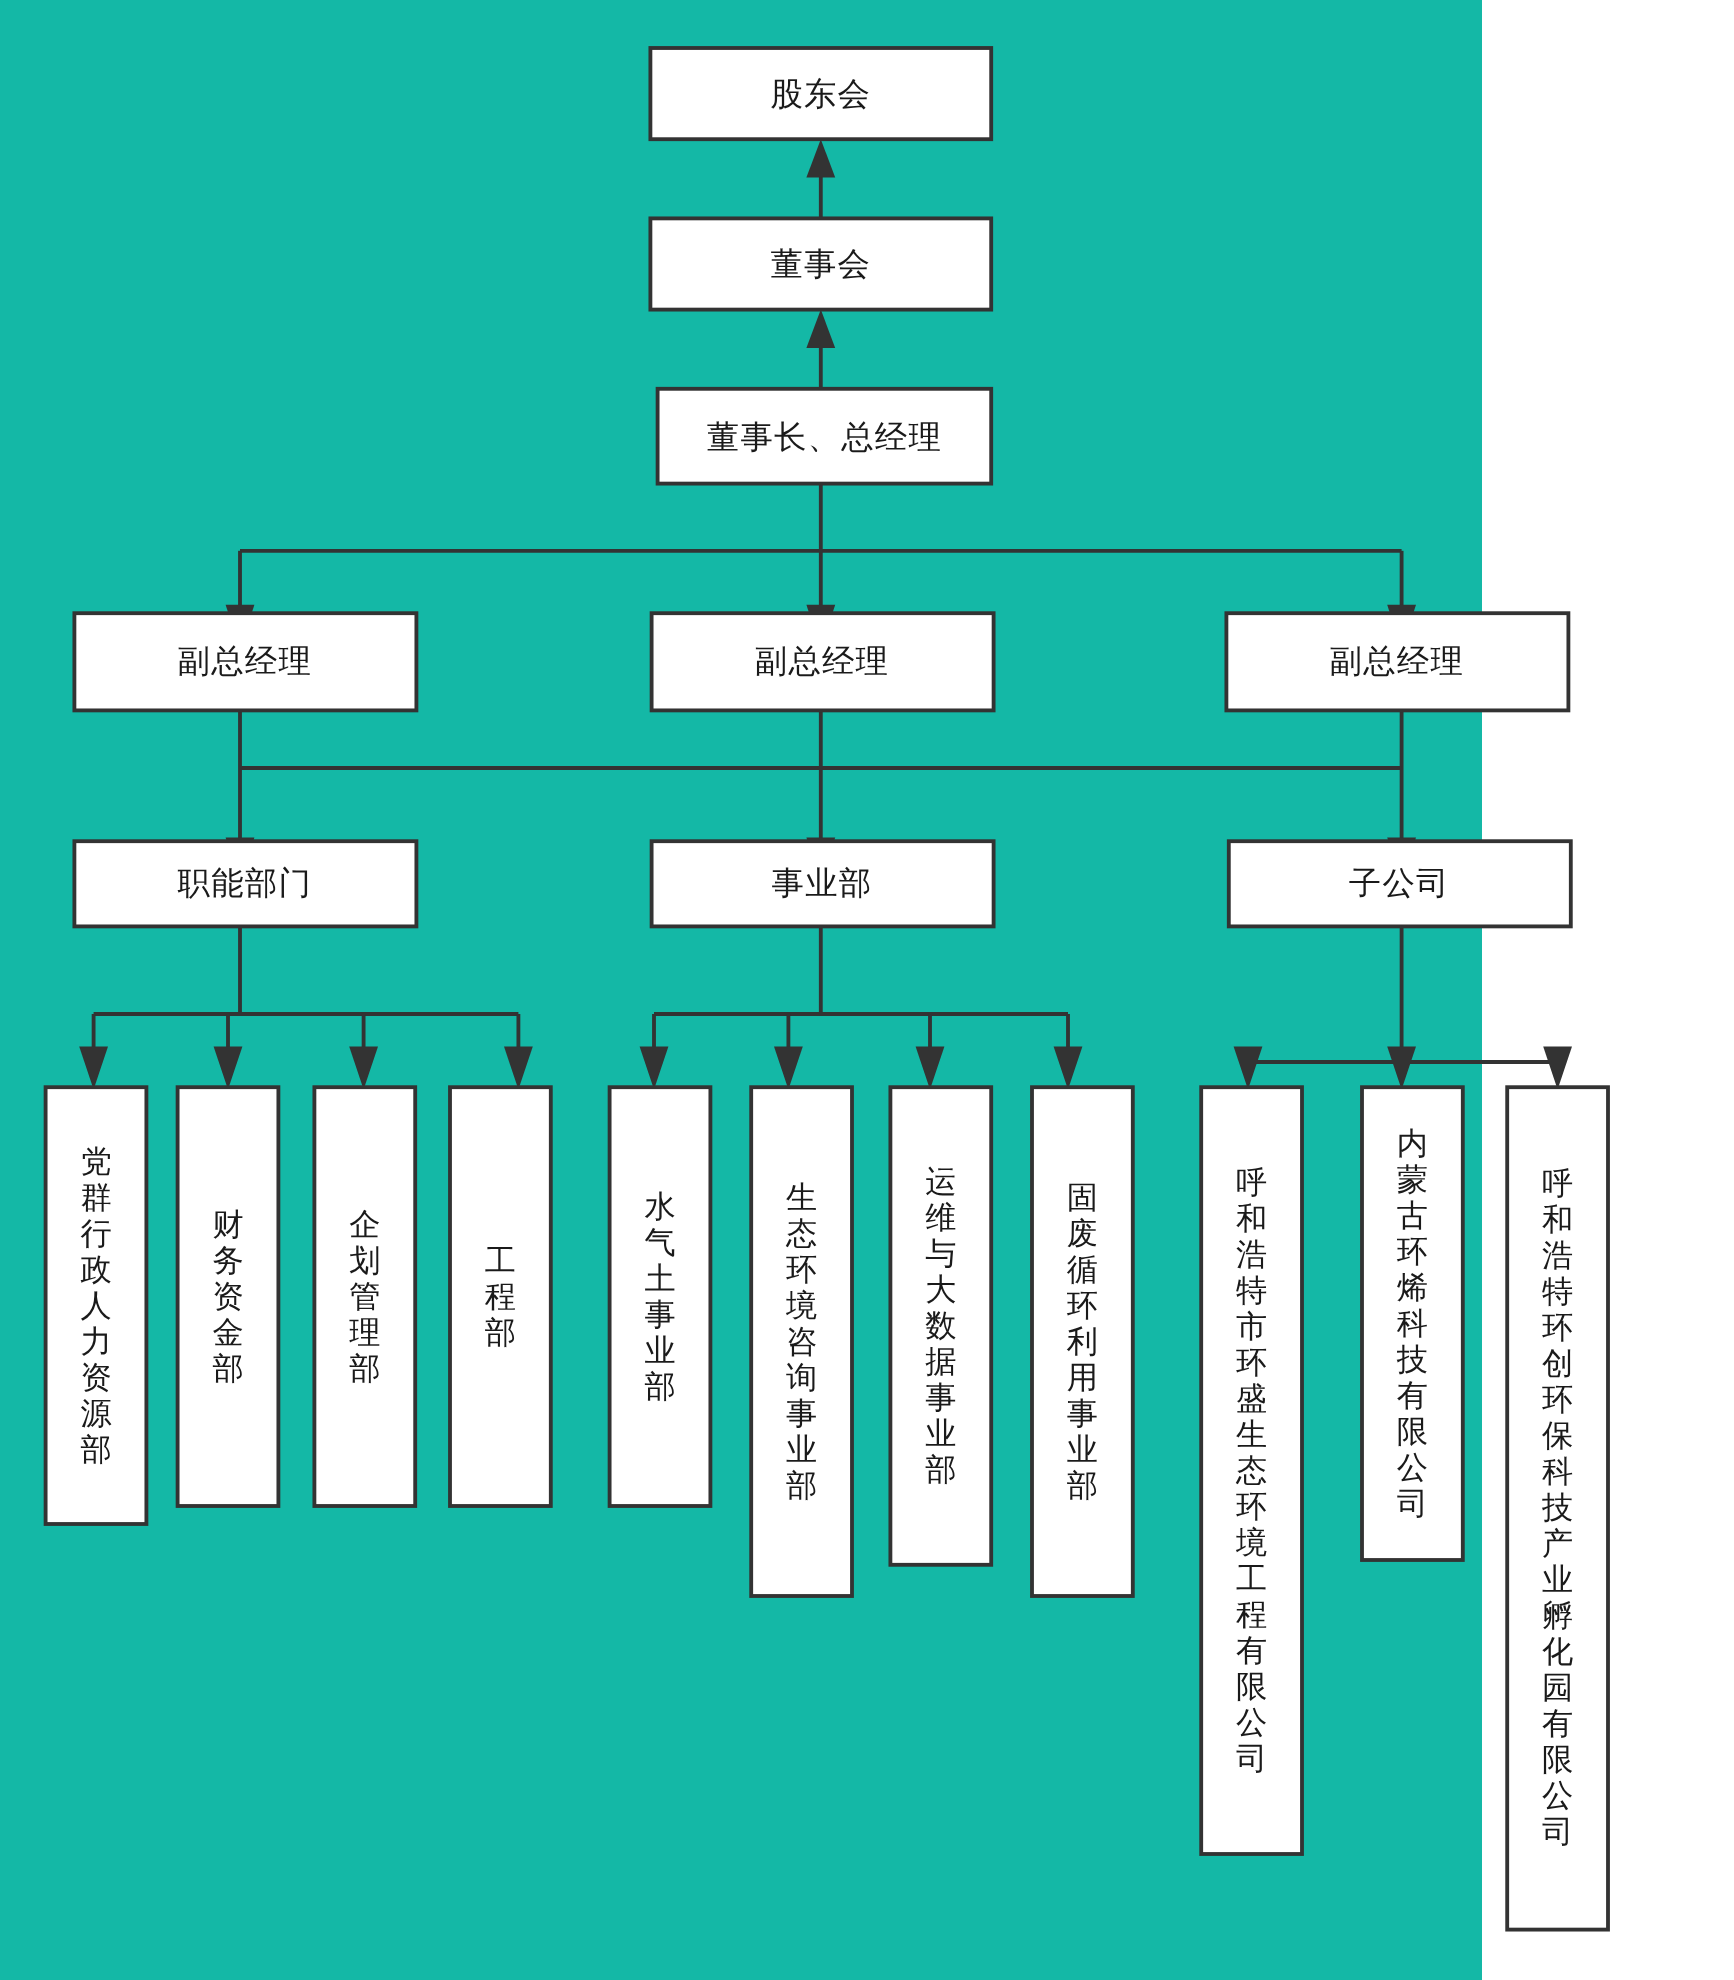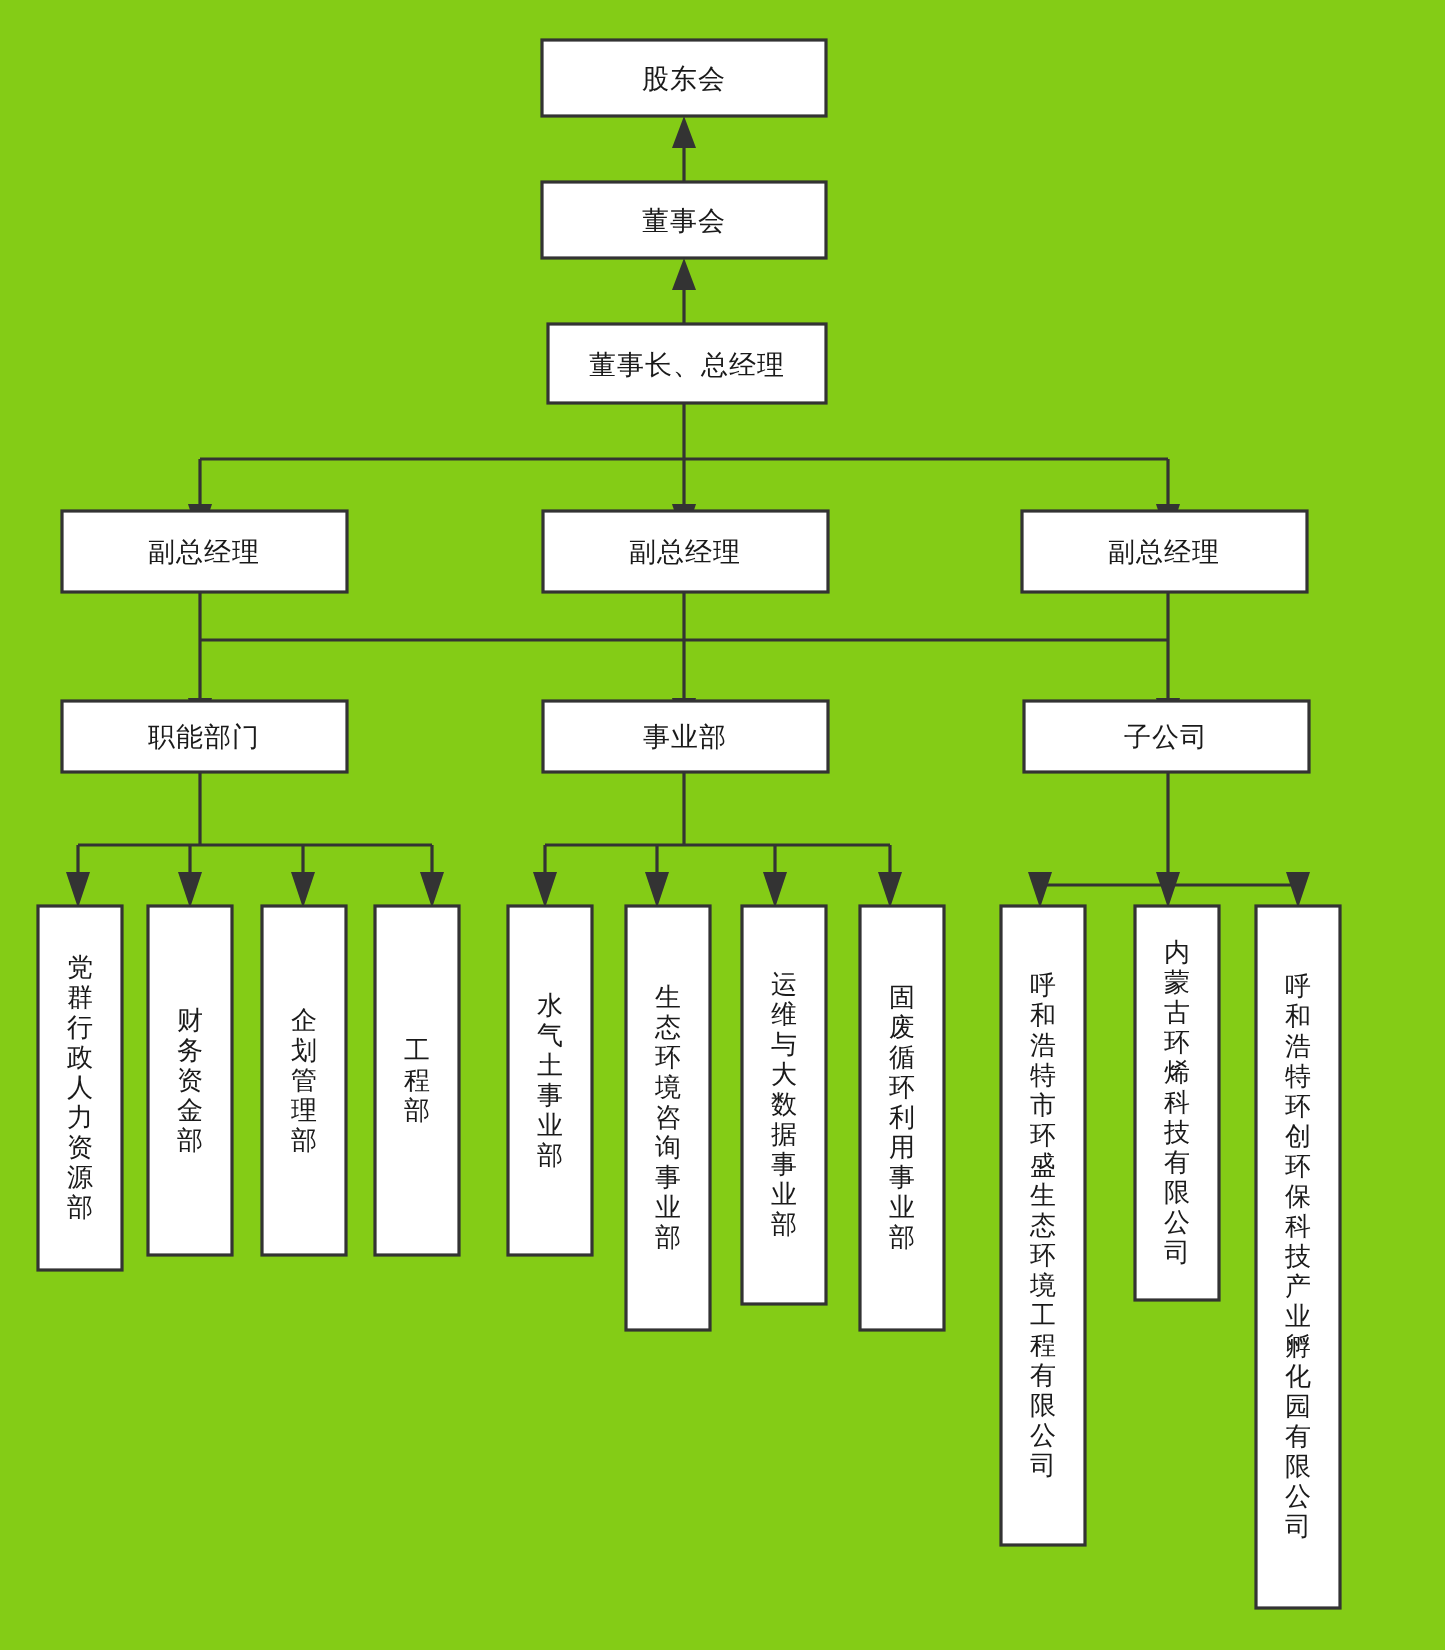--- a/index.html
+++ b/index.html
@@ -9,23 +9,23 @@
     background: #ffffff;
   }
   body {
     font-family: "DejaVu Sans", "Liberation Sans", sans-serif;
     width: 1445px;
     height: 1650px;
     overflow: hidden;
   }
   #chart-root {
     position: relative;
-    width: 1445px;
+    width: 1235px;
     height: 1650px;
-    background: #84cc16;
+    background: #14b8a6;
   }
   svg#org-svg {
     position: absolute;
     top: 0;
     left: 0;
     width: 1445px;
     height: 1650px;
     display: block;
   }
   .node-box {

